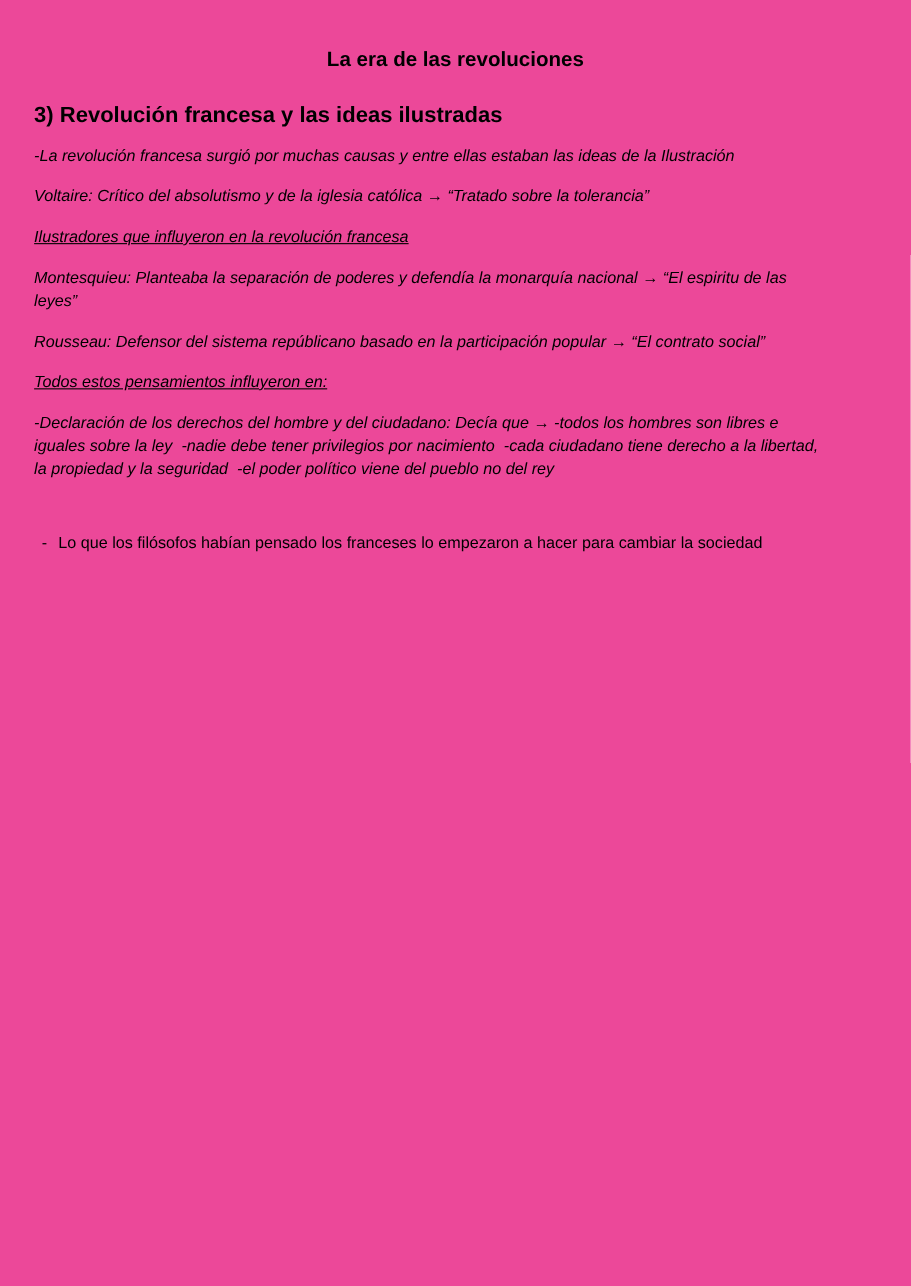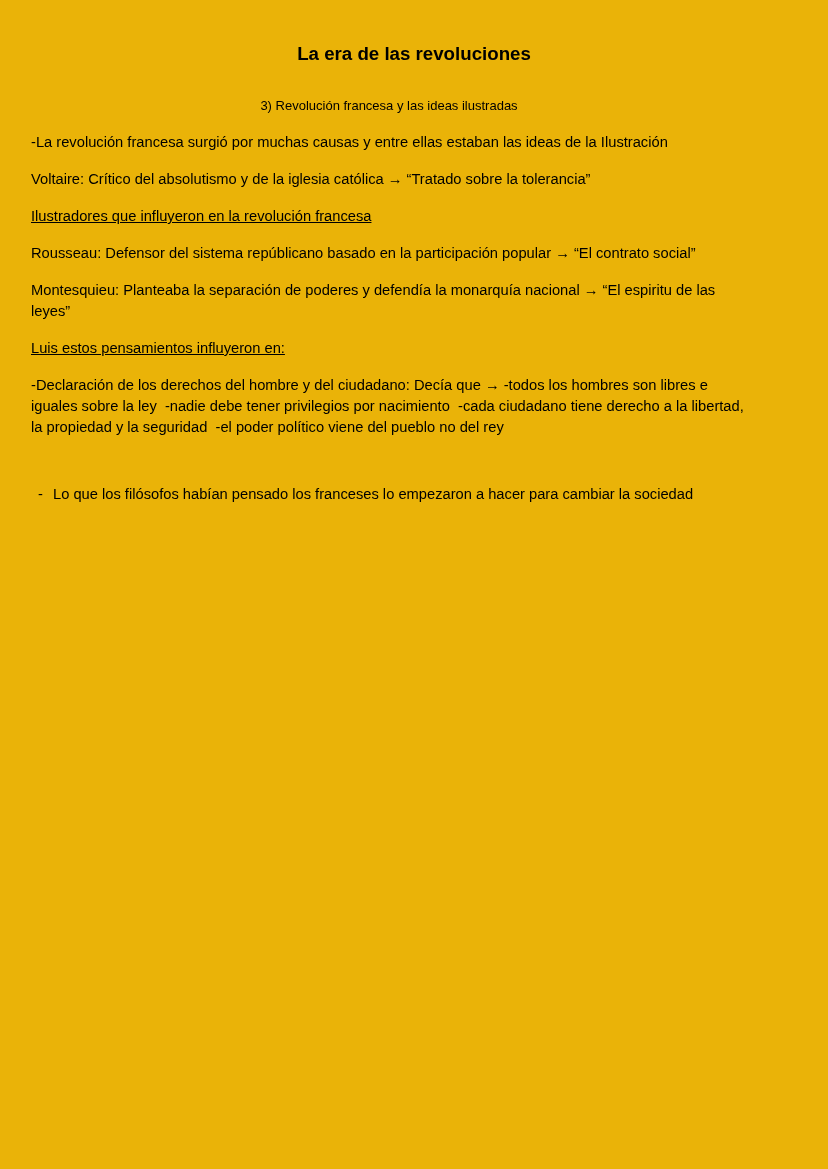--- a/index.html
+++ b/index.html
@@ -6,46 +6,46 @@
   html, body {
     margin: 0;
     padding: 0;
     background: #ffffff;
   }
   .page {
     position: relative;
     width: 828px;
     height: 1169px;
     box-sizing: border-box;
-    background: #eab308;
+    background: #ec4899;
     padding: 41px 31px 0 31px;
     color: #000000;
     font-family: "Liberation Sans", sans-serif;
     font-size: 14.7px;
     line-height: 21px;
     overflow: hidden;
   }
   .doc-title {
     font-size: 18.7px;
     line-height: 26px;
     font-weight: bold;
     text-align: center;
     margin: 0 0 27px 0;
   }
   .section-heading {
-    font-size: 13px;
+    font-size: 20px;
     line-height: 23px;
-    font-weight: normal;
+    font-weight: bold;
     margin: 0 0 15px 0;
     max-width: 716px;
-    text-align: center;
   }
   .para {
     margin: 0 0 16px 0;
     max-width: 716px;
+    font-style: italic;
   }
   .underlined {
     text-decoration: underline;
   }
   .prewrap {
     white-space: pre-wrap;
   }
   .bullet-item {
     display: flex;
     align-items: flex-start;
@@ -69,25 +69,25 @@
   <h1 class="doc-title">La era de las revoluciones</h1>
 
   <h2 class="section-heading">3) Revolución francesa y las ideas ilustradas</h2>
 
   <p class="para">-La revolución francesa surgió por muchas causas y entre ellas estaban las ideas de la Ilustración</p>
 
   <p class="para">Voltaire: Crítico del absolutismo y de la iglesia católica → “Tratado sobre la tolerancia”</p>
 
   <p class="para underlined">Ilustradores que influyeron en la revolución francesa</p>
 
+  <p class="para">Montesquieu: Planteaba la separación de poderes y defendía la monarquía nacional → “El espiritu de las leyes”</p>
+
   <p class="para">Rousseau: Defensor del sistema repúblicano basado en la participación popular → “El contrato social”</p>
 
-  <p class="para">Montesquieu: Planteaba la separación de poderes y defendía la monarquía nacional → “El espiritu de las leyes”</p>
-
-  <p class="para underlined">Luis estos pensamientos influyeron en:</p>
+  <p class="para underlined">Todos estos pensamientos influyeron en:</p>
 
   <p class="para prewrap">-Declaración de los derechos del hombre y del ciudadano: Decía que → -todos los hombres son libres e iguales sobre la ley  -nadie debe tener privilegios por nacimiento  -cada ciudadano tiene derecho a la libertad, la propiedad y la seguridad  -el poder político viene del pueblo no del rey</p>
 
 
 
   <div class="bullet-item">
     <span class="bullet-marker">-</span>
     <span class="bullet-text">Lo que los filósofos habían pensado los franceses lo empezaron a hacer para cambiar la sociedad</span>
   </div>
 

